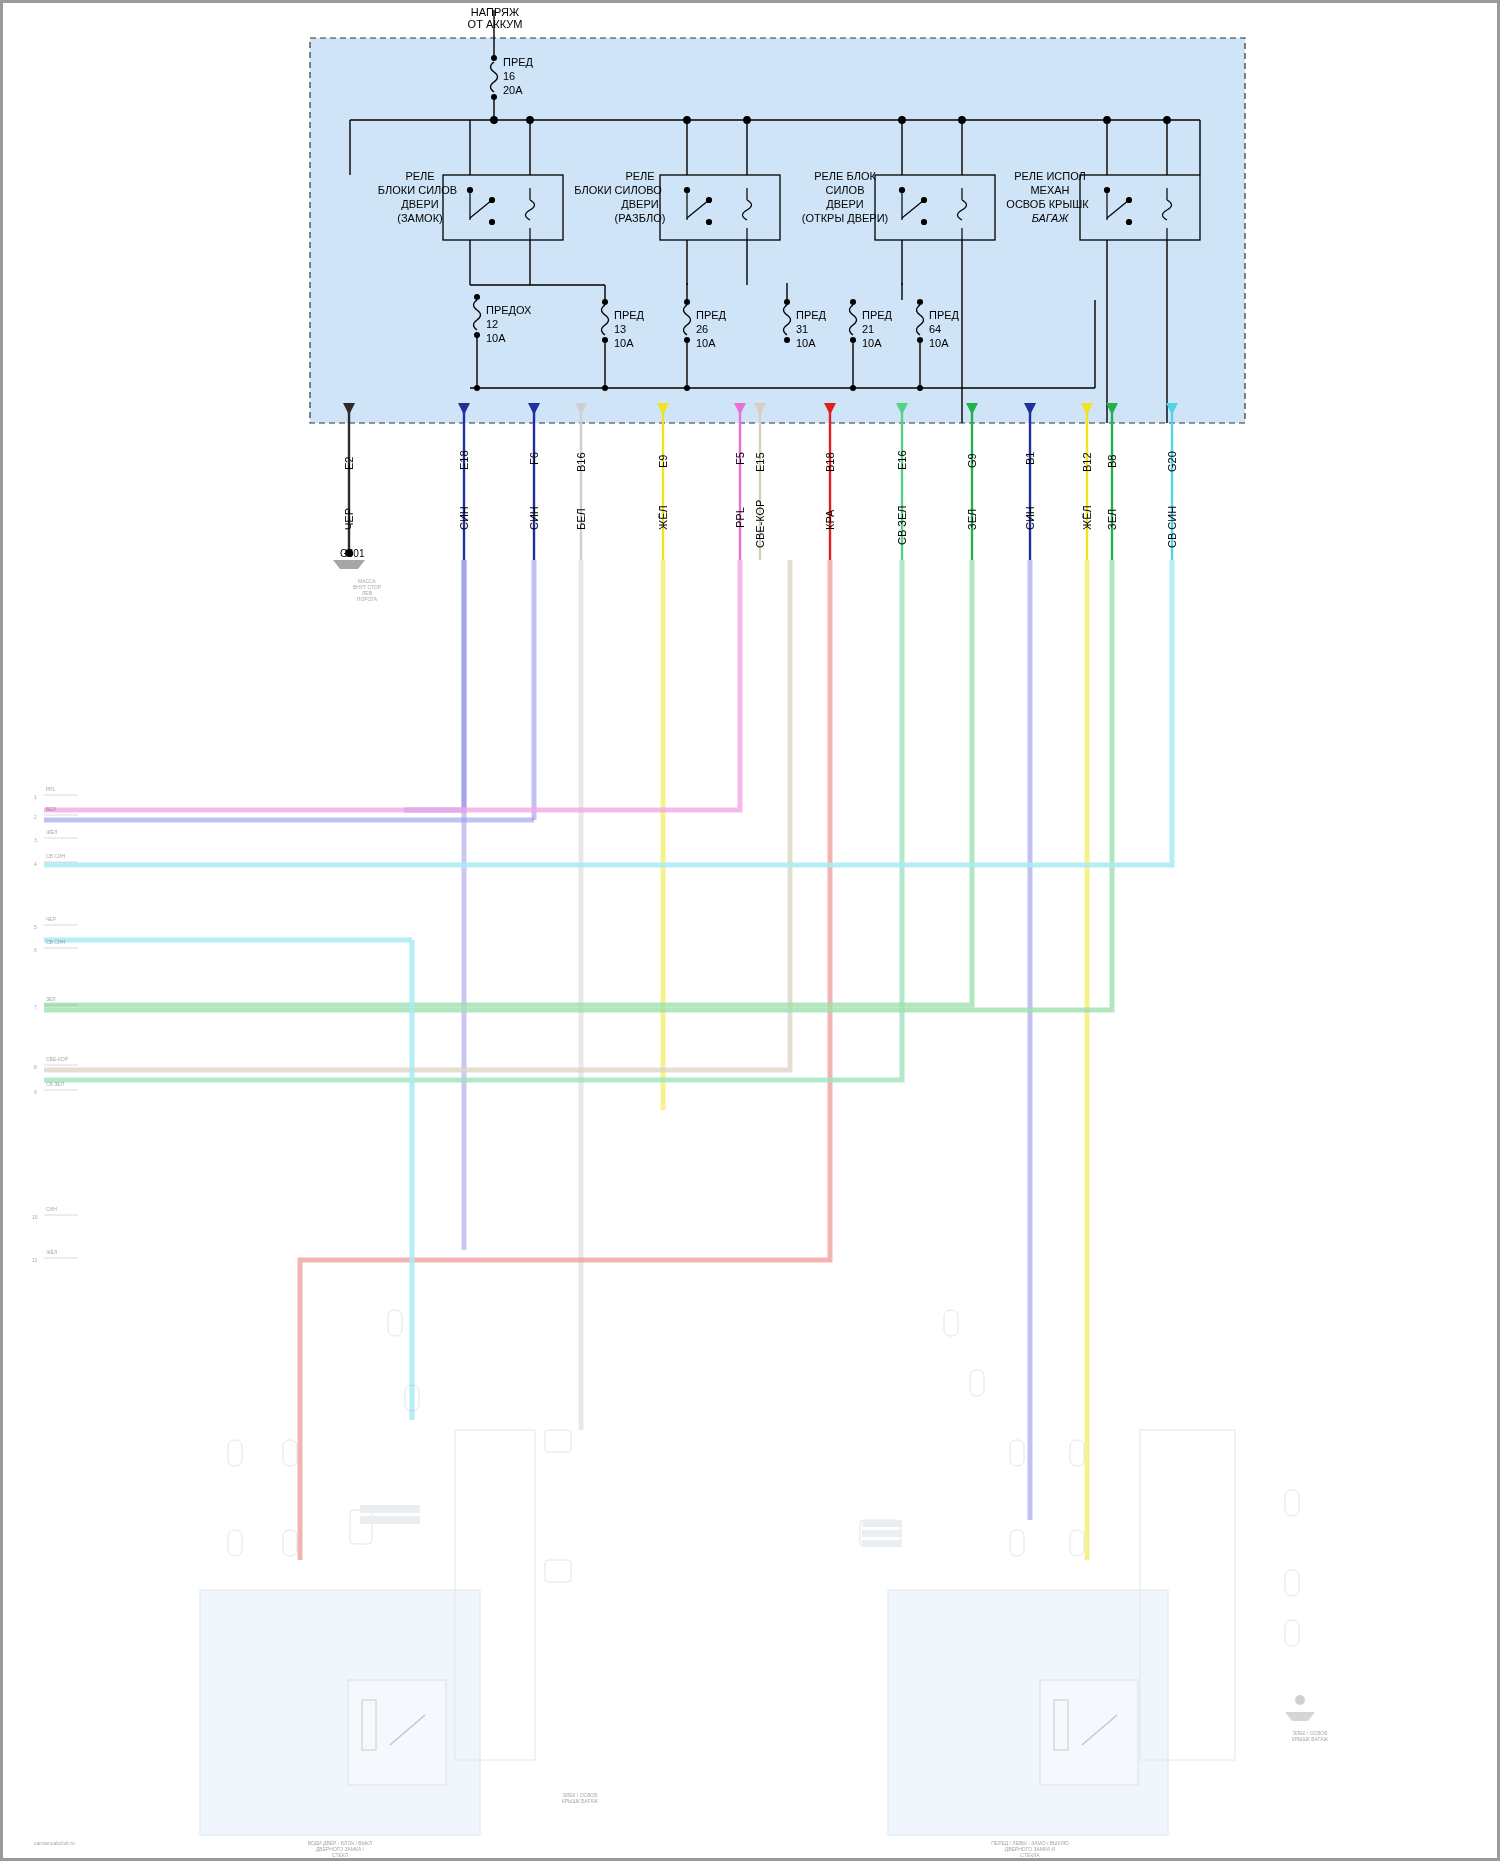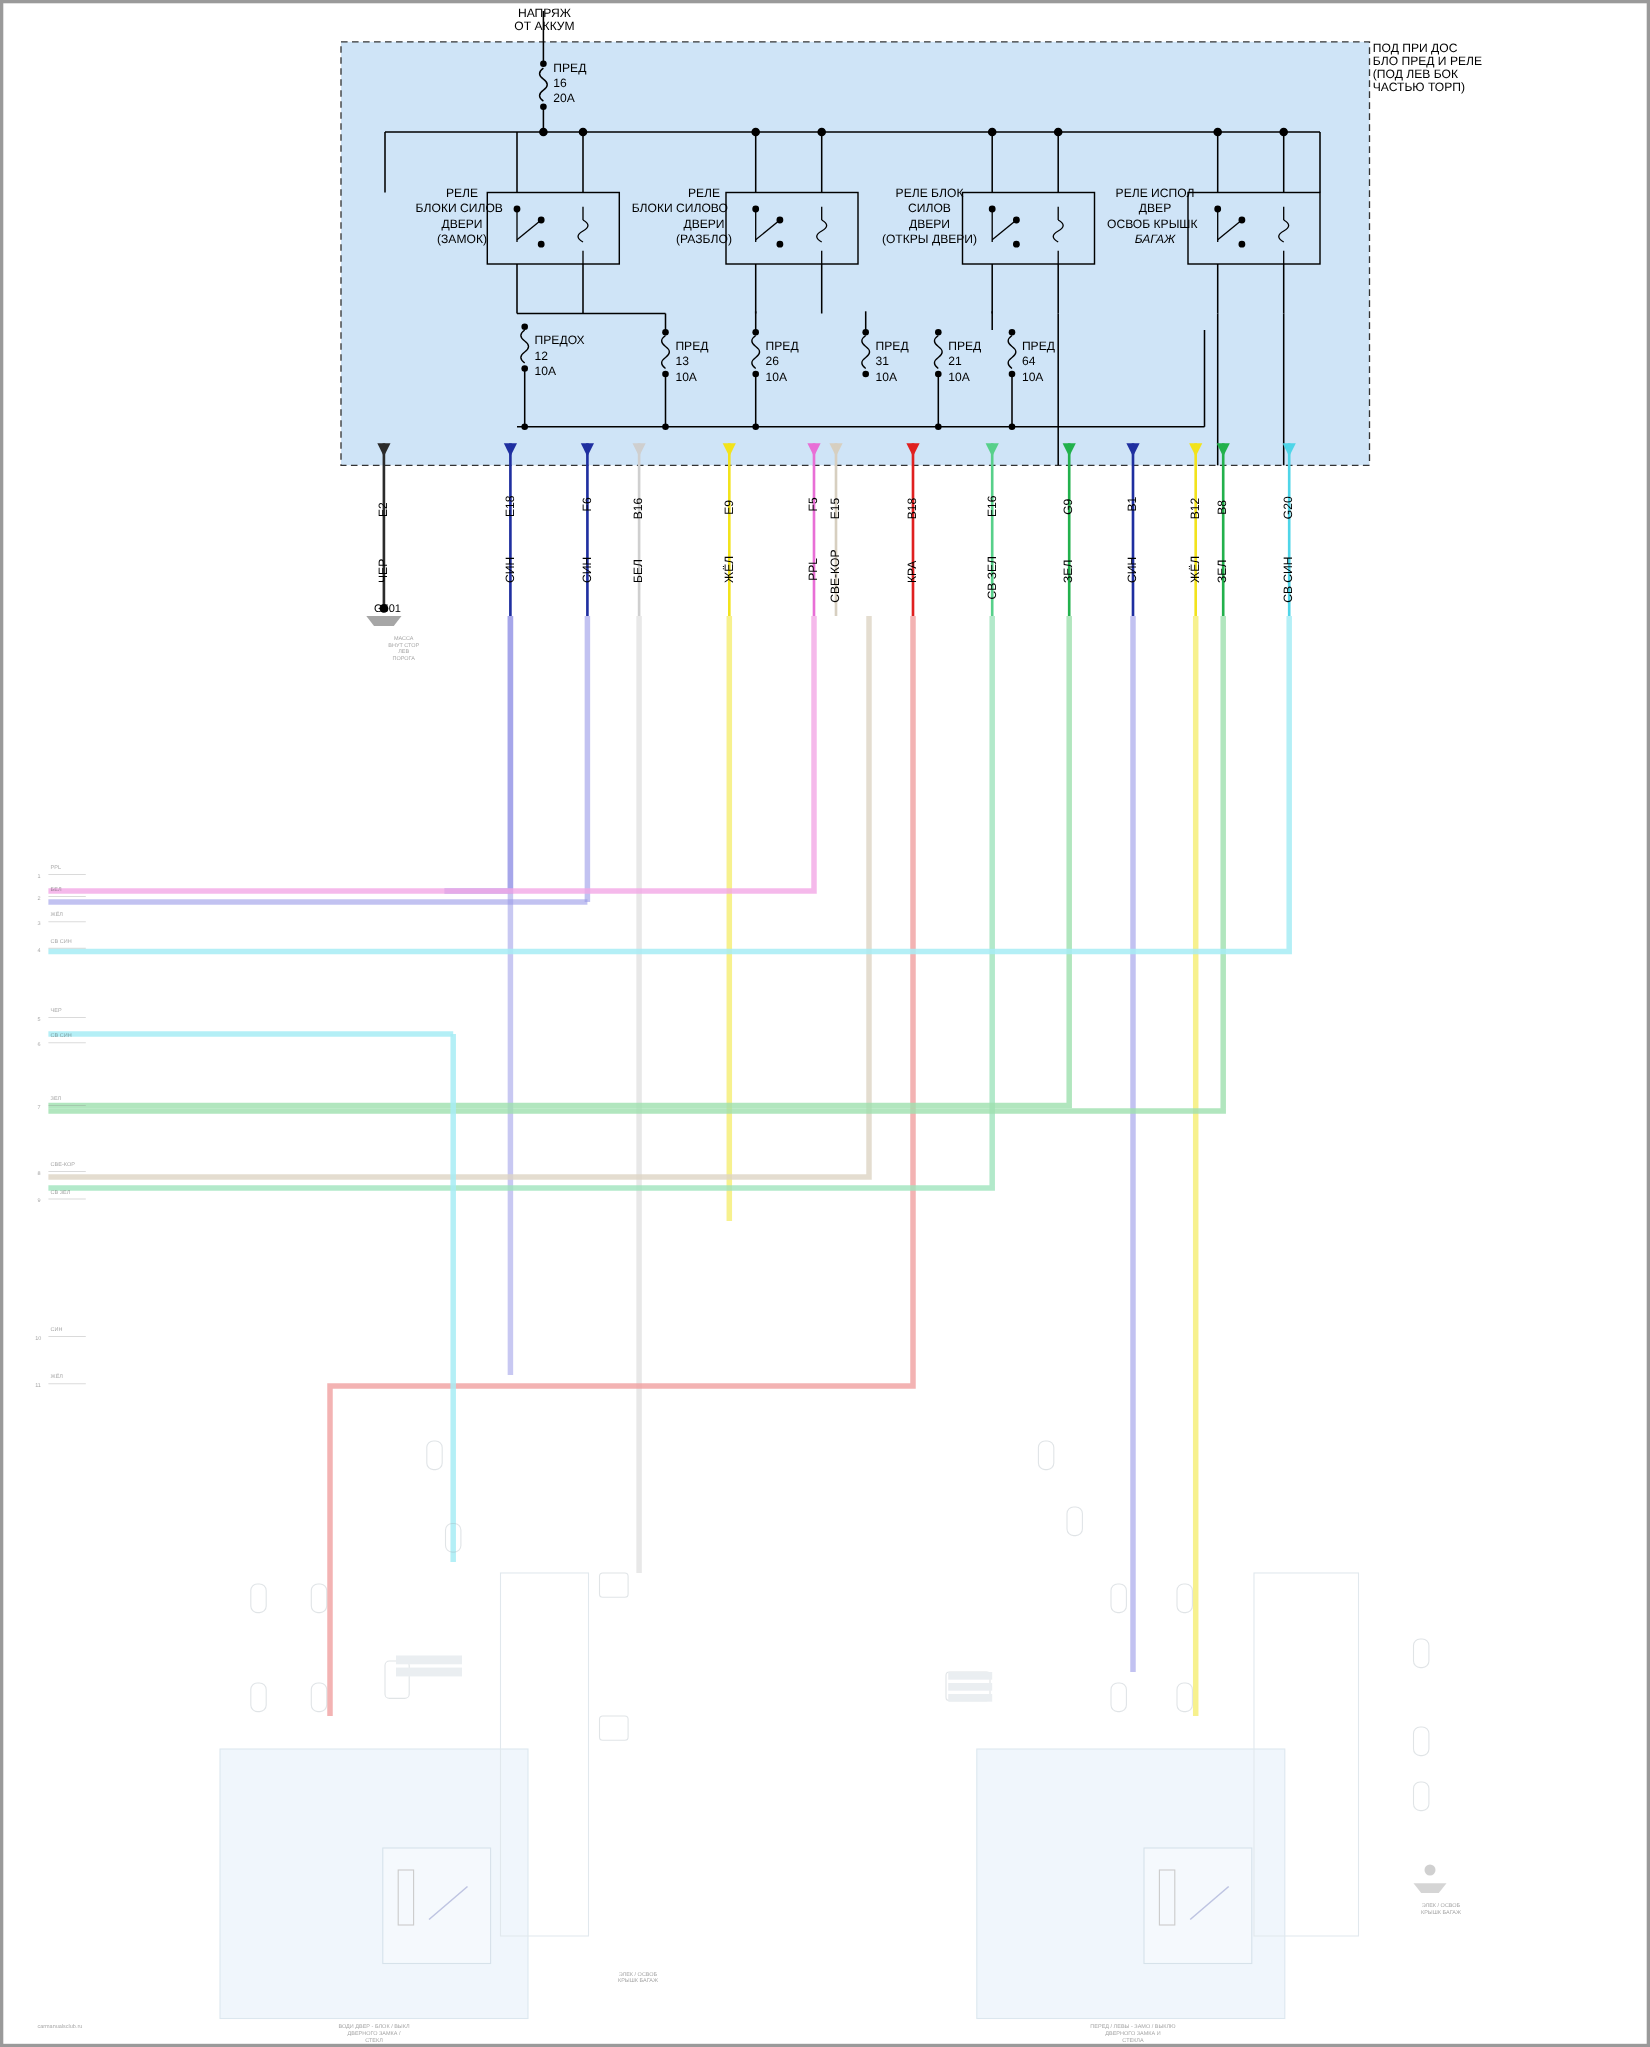--- a/index.html
+++ b/index.html
@@ -145,24 +145,20 @@
       <circle cx="477" cy="388" r="3"></circle>
         <circle cx="605" cy="388" r="3"></circle>
       <circle cx="687" cy="388" r="3"></circle>
         <circle cx="853" cy="388" r="3"></circle>
       <circle cx="920" cy="388" r="3"></circle>
     </g>
   </svg>
 
   <div class="lbl c" style="left:430px;top:6px;width:130px;">НАПРЯЖ
 ОТ АККУМ</div>
-  <div class="lbl" style="left:1248px;top:38px;width:240px;">ПОД ПРИ ДОС
-БЛО ПРЕД И РЕЛЕ
-(ПОД ЛЕВ БОК
-ЧАСТЬЮ ТОРП)</div>
 
   <div class="lbl" style="left:503px;top:56px;">ПРЕД</div>
   <div class="lbl" style="left:503px;top:70px;text-align:center;">16</div>
   <div class="lbl" style="left:503px;top:84px;">20A</div>
 
   <div class="lbl c" style="left:365px;top:170px;width:110px;">РЕЛЕ</div>
   <div class="lbl c" style="left:355px;top:184px;width:125px;">БЛОКИ СИЛОВ</div>
   <div class="lbl c" style="left:365px;top:198px;width:110px;">ДВЕРИ</div>
   <div class="lbl c" style="left:365px;top:212px;width:110px;">(ЗАМОК)</div>
 
@@ -170,21 +166,21 @@
   <div class="lbl c" style="left:538px;top:184px;width:160px;">БЛОКИ СИЛОВО</div>
   <div class="lbl c" style="left:585px;top:198px;width:110px;">ДВЕРИ</div>
   <div class="lbl c" style="left:585px;top:212px;width:110px;">(РАЗБЛО)</div>
 
   <div class="lbl c" style="left:785px;top:170px;width:120px;">РЕЛЕ БЛОК</div>
   <div class="lbl c" style="left:785px;top:184px;width:120px;">СИЛОВ</div>
   <div class="lbl c" style="left:785px;top:198px;width:120px;">ДВЕРИ</div>
   <div class="lbl c" style="left:765px;top:212px;width:160px;">(ОТКРЫ ДВЕРИ)</div>
 
   <div class="lbl c" style="left:985px;top:170px;width:130px;">РЕЛЕ ИСПОЛ</div>
-  <div class="lbl c" style="left:985px;top:184px;width:130px;">ДВЕР</div>
+  <div class="lbl c" style="left:985px;top:184px;width:130px;">МЕХАН</div>
   <div class="lbl c" style="left:975px;top:198px;width:145px;">ОСВОБ КРЫШК</div>
   <div class="lbl c" style="left:985px;top:212px;width:130px;font-style:italic;">БАГАЖ</div>
 
   <div class="lbl" style="left:486px;top:304px;">ПРЕДОХ</div>
   <div class="lbl" style="left:486px;top:318px;">12</div>
   <div class="lbl" style="left:486px;top:332px;">10A</div>
 
   <div class="lbl" style="left:614px;top:309px;">ПРЕД</div>
   <div class="lbl" style="left:614px;top:323px;">13</div>
   <div class="lbl" style="left:614px;top:337px;">10A</div>

